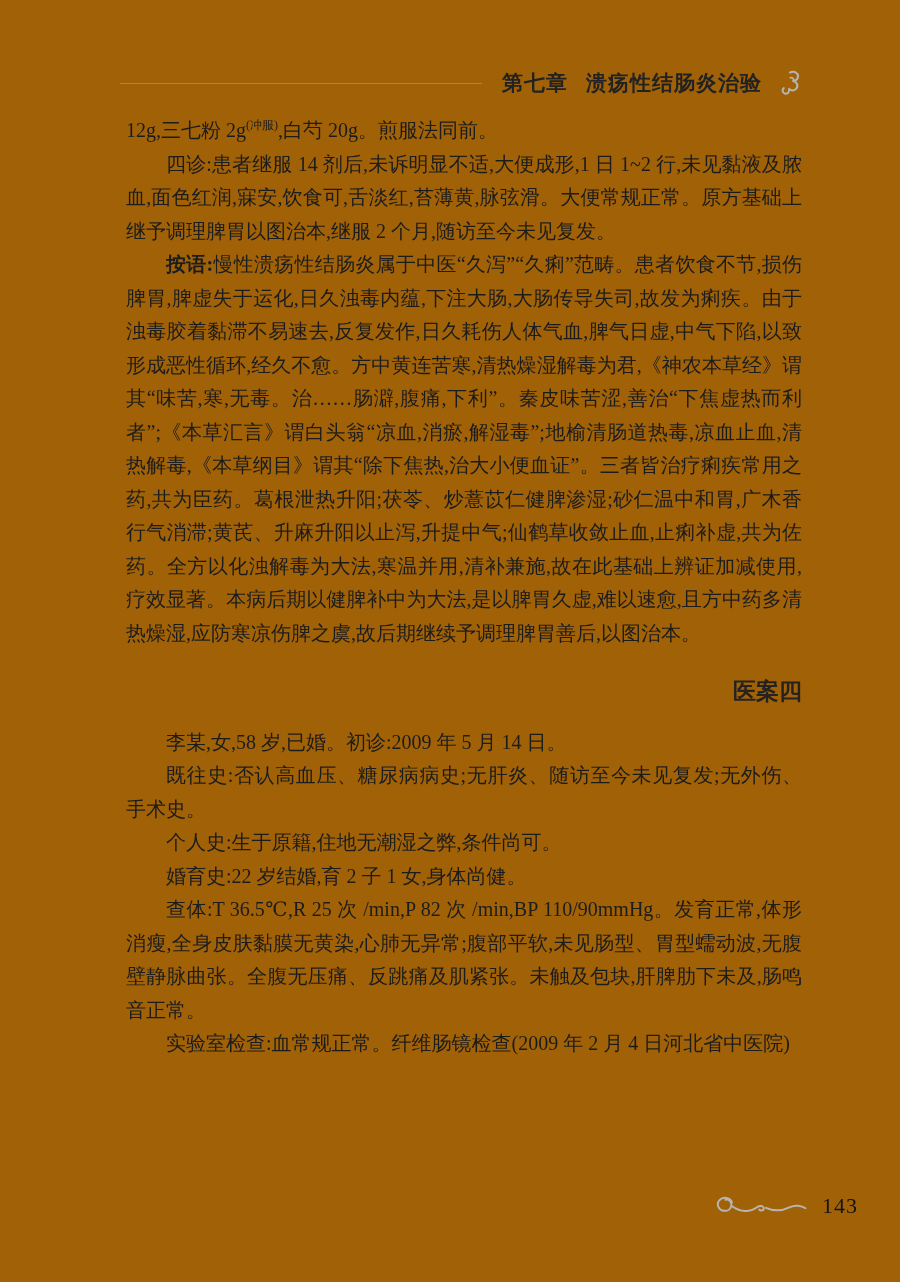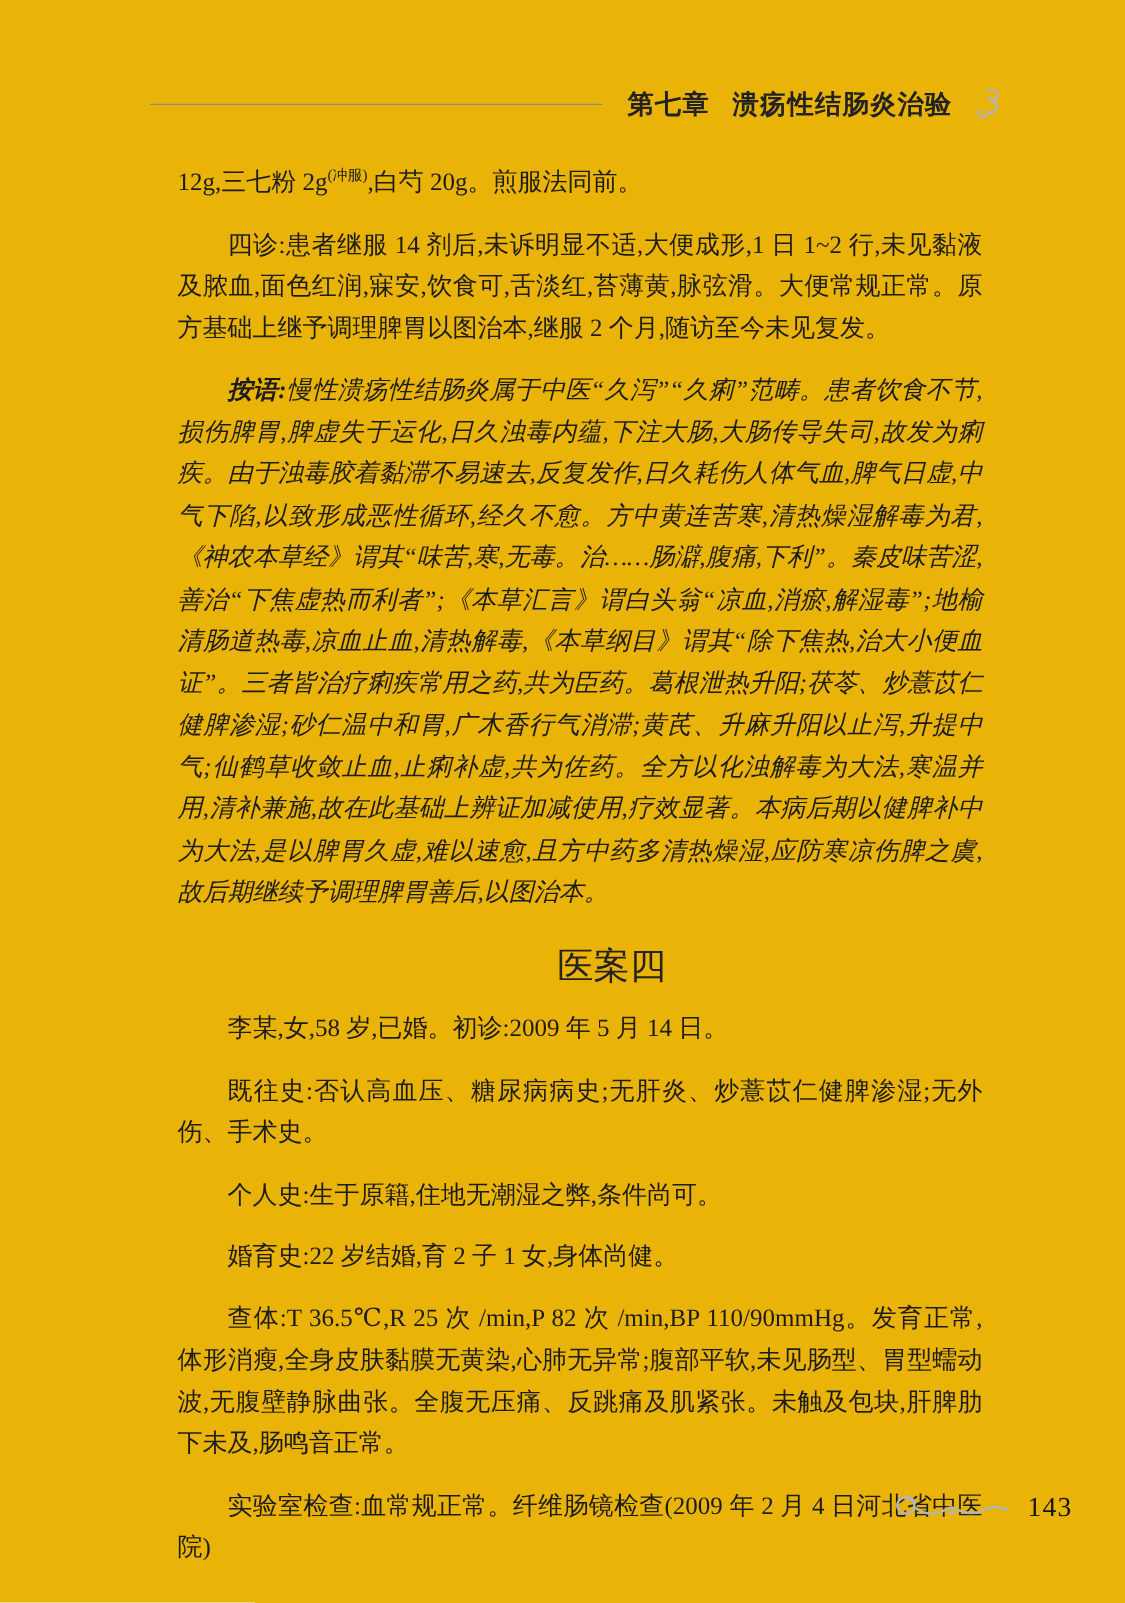--- a/index.html
+++ b/index.html
@@ -1,19 +1,19 @@
 <!DOCTYPE html>
 <html lang="zh"><head>
 <meta charset="utf-8">
 <style>
   html,body{margin:0;padding:0;background:#f2f2f2;}
   .page{
     position:relative;
     width:900px;height:1282px;
-    background:#eab308;
+    background:#a16207;
     margin:0 auto;
     overflow:hidden;
     color:#1c1c1c;
     font-family:"Liberation Serif","DejaVu Serif",serif;
   }
   
   .header{
     position:absolute;top:68px;left:120px;right:98px;
     display:flex;align-items:center;
   }
@@ -24,29 +24,29 @@
     color:#222;white-space:nowrap;display:flex;align-items:baseline;
   }
   .chapter-label{margin-right:18px;}
   .header-icon{margin-left:10px;display:flex;align-items:center;}
   
   .body{
     position:absolute;top:114px;left:126px;width:676px;
     font-size:20px;line-height:33.5px;
     text-align:justify;
   }
-  .body p{margin:16px;text-indent:2em;}
+  .body p{margin:0;text-indent:2em;}
   .body p.noindent{text-indent:0;}
   sup.dose{font-size:12px;line-height:0;vertical-align:super;letter-spacing:0;}
-  .kai{font-style:italic;}
+  .kai{}
   .kai .annotation-label{font-weight:bold;}
   .case-heading{
     font-family:"Liberation Sans","DejaVu Sans",sans-serif;
-    font-weight:normal;font-size:29px;color:#262220;
-    margin:25px 0 17px 0;text-indent:1.75em;text-align:center;
+    font-weight:bold;font-size:23px;color:#262220;
+    margin:25px 0 17px 0;text-indent:1.75em;text-align:right;
   }
   
   .footer{
     position:absolute;top:1193px;right:42px;
     display:flex;align-items:center;gap:12px;
   }
   .page-number{font-size:22px;color:#141414;letter-spacing:1px;}
   .footer-icon{display:flex;align-items:center;}
 </style>
 </head>
@@ -72,21 +72,21 @@
 
     <p class="noindent"><span>12g,三七粉 2g</span><sup class="dose">(冲服)</sup><span>,白芍 20g。煎服法同前。</span></p>
 
     <p>四诊:患者继服 14 剂后,未诉明显不适,大便成形,1 日 1~2 行,未见黏液及脓血,面色红润,寐安,饮食可,舌淡红,苔薄黄,脉弦滑。大便常规正常。原方基础上继予调理脾胃以图治本,继服 2 个月,随访至今未见复发。</p>
 
     <p class="kai"><span class="annotation-label">按语:</span><span>慢性溃疡性结肠炎属于中医“久泻”“久痢”范畴。患者饮食不节,损伤脾胃,脾虚失于运化,日久浊毒内蕴,下注大肠,大肠传导失司,故发为痢疾。由于浊毒胶着黏滞不易速去,反复发作,日久耗伤人体气血,脾气日虚,中气下陷,以致形成恶性循环,经久不愈。方中黄连苦寒,清热燥湿解毒为君,《神农本草经》谓其“味苦,寒,无毒。治……肠澼,腹痛,下利”。秦皮味苦涩,善治“下焦虚热而利者”;《本草汇言》谓白头翁“凉血,消瘀,解湿毒”;地榆清肠道热毒,凉血止血,清热解毒,《本草纲目》谓其“除下焦热,治大小便血证”。三者皆治疗痢疾常用之药,共为臣药。葛根泄热升阳;茯苓、炒薏苡仁健脾渗湿;砂仁温中和胃,广木香行气消滞;黄芪、升麻升阳以止泻,升提中气;仙鹤草收敛止血,止痢补虚,共为佐药。全方以化浊解毒为大法,寒温并用,清补兼施,故在此基础上辨证加减使用,疗效显著。本病后期以健脾补中为大法,是以脾胃久虚,难以速愈,且方中药多清热燥湿,应防寒凉伤脾之虞,故后期继续予调理脾胃善后,以图治本。</span></p>
 
     <h3 class="case-heading">医案四</h3>
 
     <p>李某,女,58 岁,已婚。初诊:2009 年 5 月 14 日。</p>
-    <p>既往史:否认高血压、糖尿病病史;无肝炎、炒薏苡仁健脾渗湿;无外伤、手术史。</p>
+    <p>既往史:否认高血压、糖尿病病史;无肝炎、随访至今未见复发;无外伤、手术史。</p>
     <p>个人史:生于原籍,住地无潮湿之弊,条件尚可。</p>
     <p>婚育史:22 岁结婚,育 2 子 1 女,身体尚健。</p>
     <p>查体:T 36.5℃,R 25 次 /min,P 82 次 /min,BP 110/90mmHg。发育正常,体形消瘦,全身皮肤黏膜无黄染,心肺无异常;腹部平软,未见肠型、胃型蠕动波,无腹壁静脉曲张。全腹无压痛、反跳痛及肌紧张。未触及包块,肝脾肋下未及,肠鸣音正常。</p>
     <p>实验室检查:血常规正常。纤维肠镜检查(2009 年 2 月 4 日河北省中医院)</p>
 
   </div>
 
   <div class="footer">
     <span class="footer-icon">
       <svg width="100" height="26" viewBox="0 0 100 26" fill="none">

